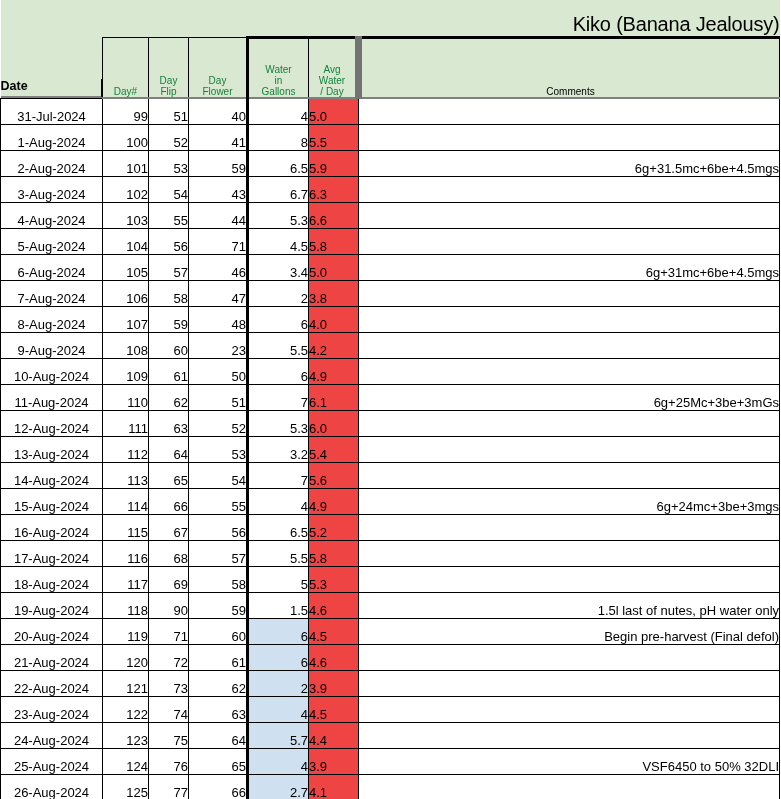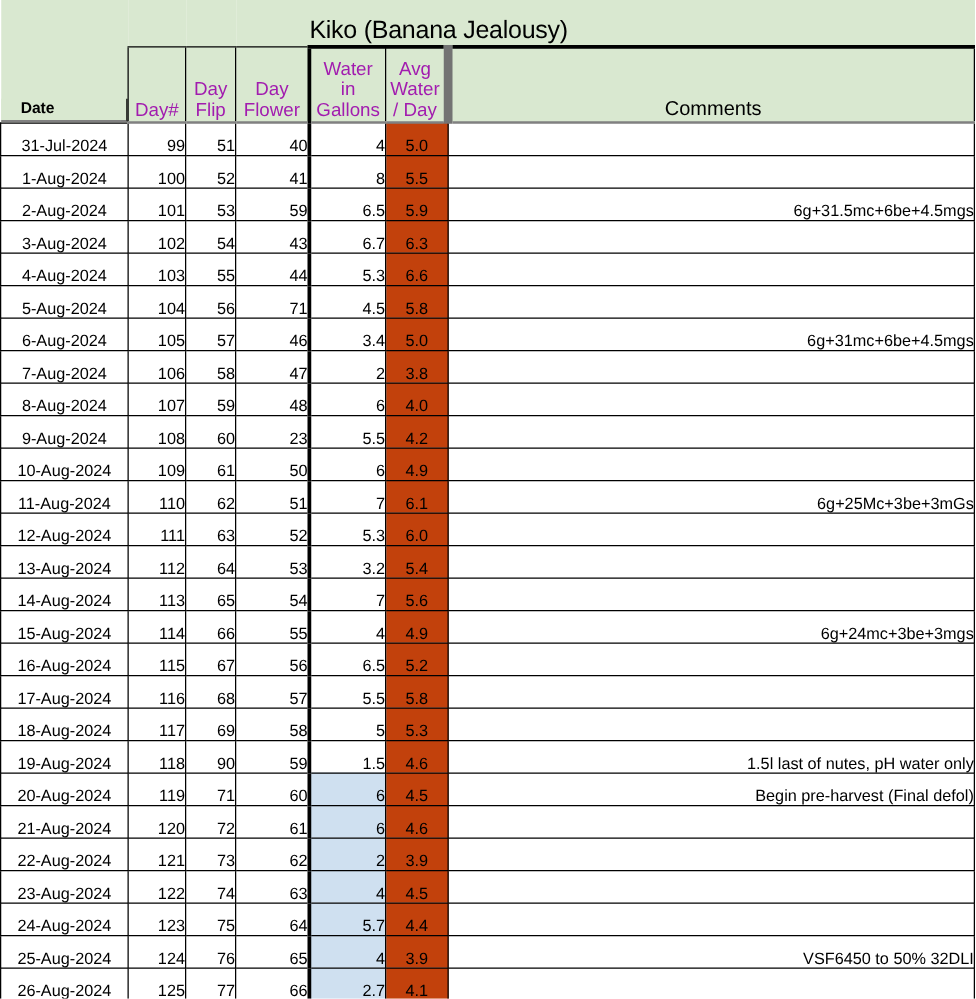--- a/index.html
+++ b/index.html
@@ -47,55 +47,55 @@
   col.c-comm   { width: 421px; }
   .hdr-blank {
     background: #d9e8d0;
     border: none;
   }
 
   .title-cell {
     background: #d9e8d0;
     font-weight: bold;
     font-size: 20px;
-    text-align: left;
+    text-align: right;
     vertical-align: middle;
     color: #000000;
     border-bottom: 3px solid #000000;
     padding-right: 120px;
     letter-spacing: -0.2px;
     white-space: nowrap;
   }
 
   .hdr-top-spacer {
     background: #d9e8d0;
     border-bottom: 1px solid #000000;
   }
 
   .hdr-cell {
     background: #d9e8d0;
     font-weight: bold;
-    font-size: 15px;
+    font-size: 10px;
     text-align: center;
     vertical-align: bottom;
-    color: #a21caf;
+    color: #15803d;
     line-height: 1.1;
     padding-bottom: 3px;
     border-left: 1px solid #000000;
     border-right: 1px solid #000000;
     border-top: 1px solid #000000;
     border-bottom: 2px solid #808080;
   }
   .hdr-cell.thickL { border-left: 3px solid #000000; }
   .hdr-cell.thickR { border-right: 7px solid #737373; }
 
   .hdr-comments {
     background: #d9e8d0;
     font-weight: bold;
-    font-size: 16px;
+    font-size: 10px;
     text-align: center;
     vertical-align: bottom;
     color: #000000;
     padding-bottom: 3px;
     border-right: 1px solid #000000;
     border-bottom: 2px solid #808080;
   }
 
   
   tr.data-row { height: 26px; }
@@ -118,23 +118,23 @@
     text-align: right;
     padding-right: 4px;
   }
   td.water {
     text-align: right;
     padding-right: 4px;
     border-left: 3px solid #000000;
   }
   td.water.hl { background: #cfe0f0; }
   td.avg {
-    text-align: center;
+    text-align: left;
     padding-right: 4px;
-    background: #c2410c;
+    background: #ef4444;
   }
   td.comment {
     text-align: right;
     padding-left: 4px;
     font-size: 13px;
     border-right: 1px solid #000000;
   }
 </style>
 </head>
 <body>
@@ -148,21 +148,21 @@
         <col class="c-flower">
       <col class="c-water">
         <col class="c-avg">
         <col class="c-comm">
     </colgroup>
     <thead>
       <tr style="height:37px;">
         <td class="hdr-blank" rowspan="2">
           <div style="height:100%;width:100%;display:flex;align-items:flex-end;justify-content:flex-start;
                       background:#d9e8d0;border-right:1px solid #000;border-bottom:2px solid #808080;
-                      font-weight:bold;font-size:12.5px;padding-left:16px;padding-bottom:3px;box-sizing:border-box;">
+                      font-weight:bold;font-size:12.5px;padding-left:0;padding-bottom:3px;box-sizing:border-box;">
             <span>Date</span>
           </div>
         </td>
         <td class="hdr-top-spacer"></td>
         <td class="hdr-top-spacer"></td>
         <td class="hdr-top-spacer"></td>
         <td class="title-cell" colspan="3">Kiko (Banana Jealousy)</td>
       </tr>
       <tr style="height:61px;">
         <td class="hdr-cell">

